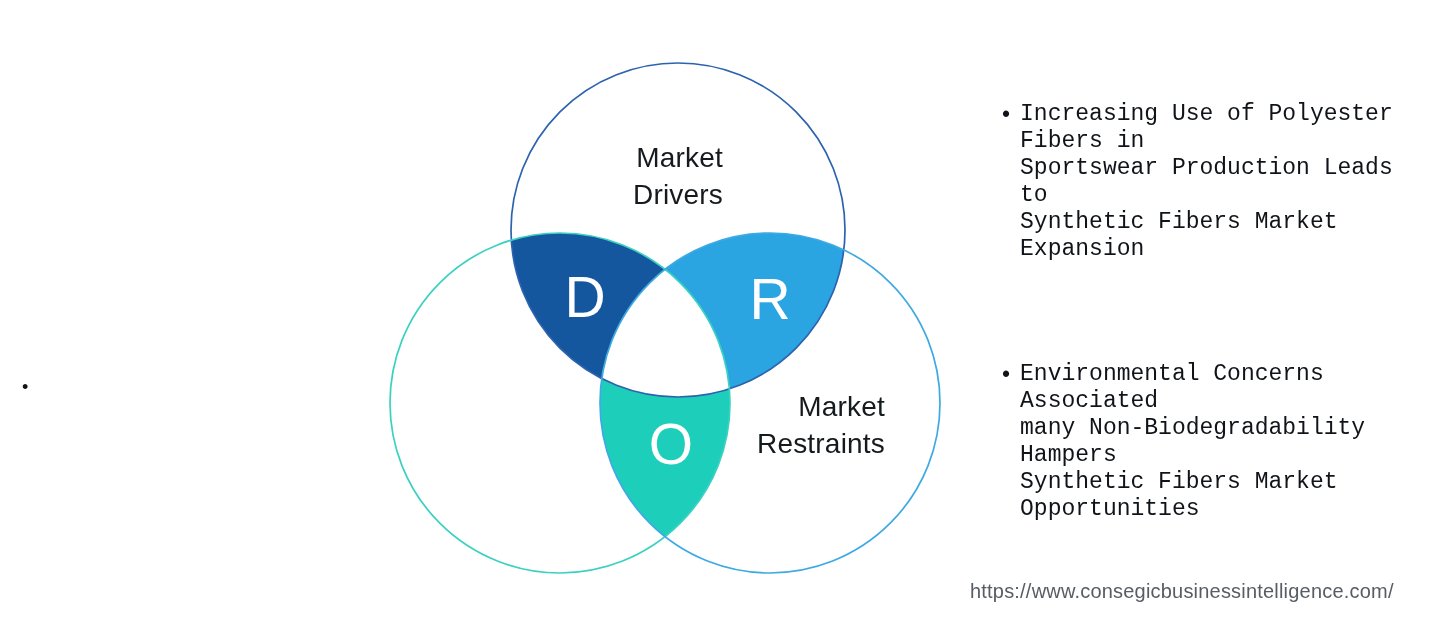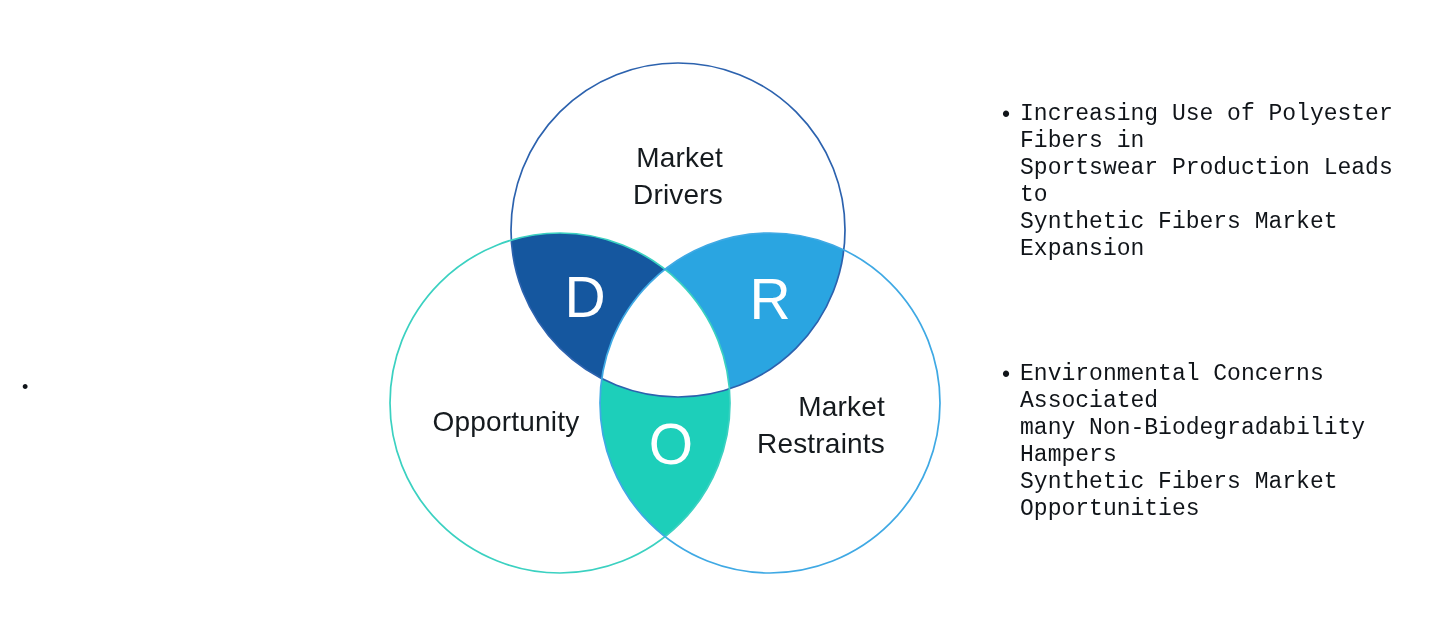--- a/index.html
+++ b/index.html
@@ -86,21 +86,20 @@
     <circle cx="560" cy="403" r="170" fill="none" stroke-width="1.7" stroke="#3bd1c1"></circle>
     <circle cx="770" cy="403" r="170" fill="none" stroke-width="1.7" stroke="#3fa9e4"></circle>
 
     <text x="585" y="297" text-anchor="middle" dominant-baseline="central" font-size="57" fill="#ffffff" font-family="Liberation Sans, sans-serif">D</text>
     <text x="770" y="299" text-anchor="middle" dominant-baseline="central" font-size="57" fill="#ffffff" font-family="Liberation Sans, sans-serif">R</text>
     <text x="671" y="444" text-anchor="middle" dominant-baseline="central" font-size="57" fill="#ffffff" font-family="Liberation Sans, sans-serif">O</text>
   </svg>
 
   <div class="circle-label label-drivers">Market
 Drivers</div>
-  <div class="circle-label label-opportunity">Opportunity</div>
   <div class="circle-label label-restraints">Market
 Restraints</div>
 
   <div class="annotation annot-left">
     <span class="bullet">•</span>
   </div>
 
   <div class="annotation annot-top-right">
     <span class="bullet">•</span>
     <span class="bullet-text">Increasing Use of Polyester Fibers in
@@ -109,14 +108,15 @@
   </div>
 
   <div class="annotation annot-bottom-right">
     <span class="bullet">•</span>
     <span class="bullet-text">Environmental Concerns Associated
 many Non-Biodegradability Hampers
 Synthetic Fibers Market
 Opportunities</span>
   </div>
 
+  <a class="footer-url">https://www.consegicbusinessintelligence.com/</a>
 
 </div>
 
 </body></html>

